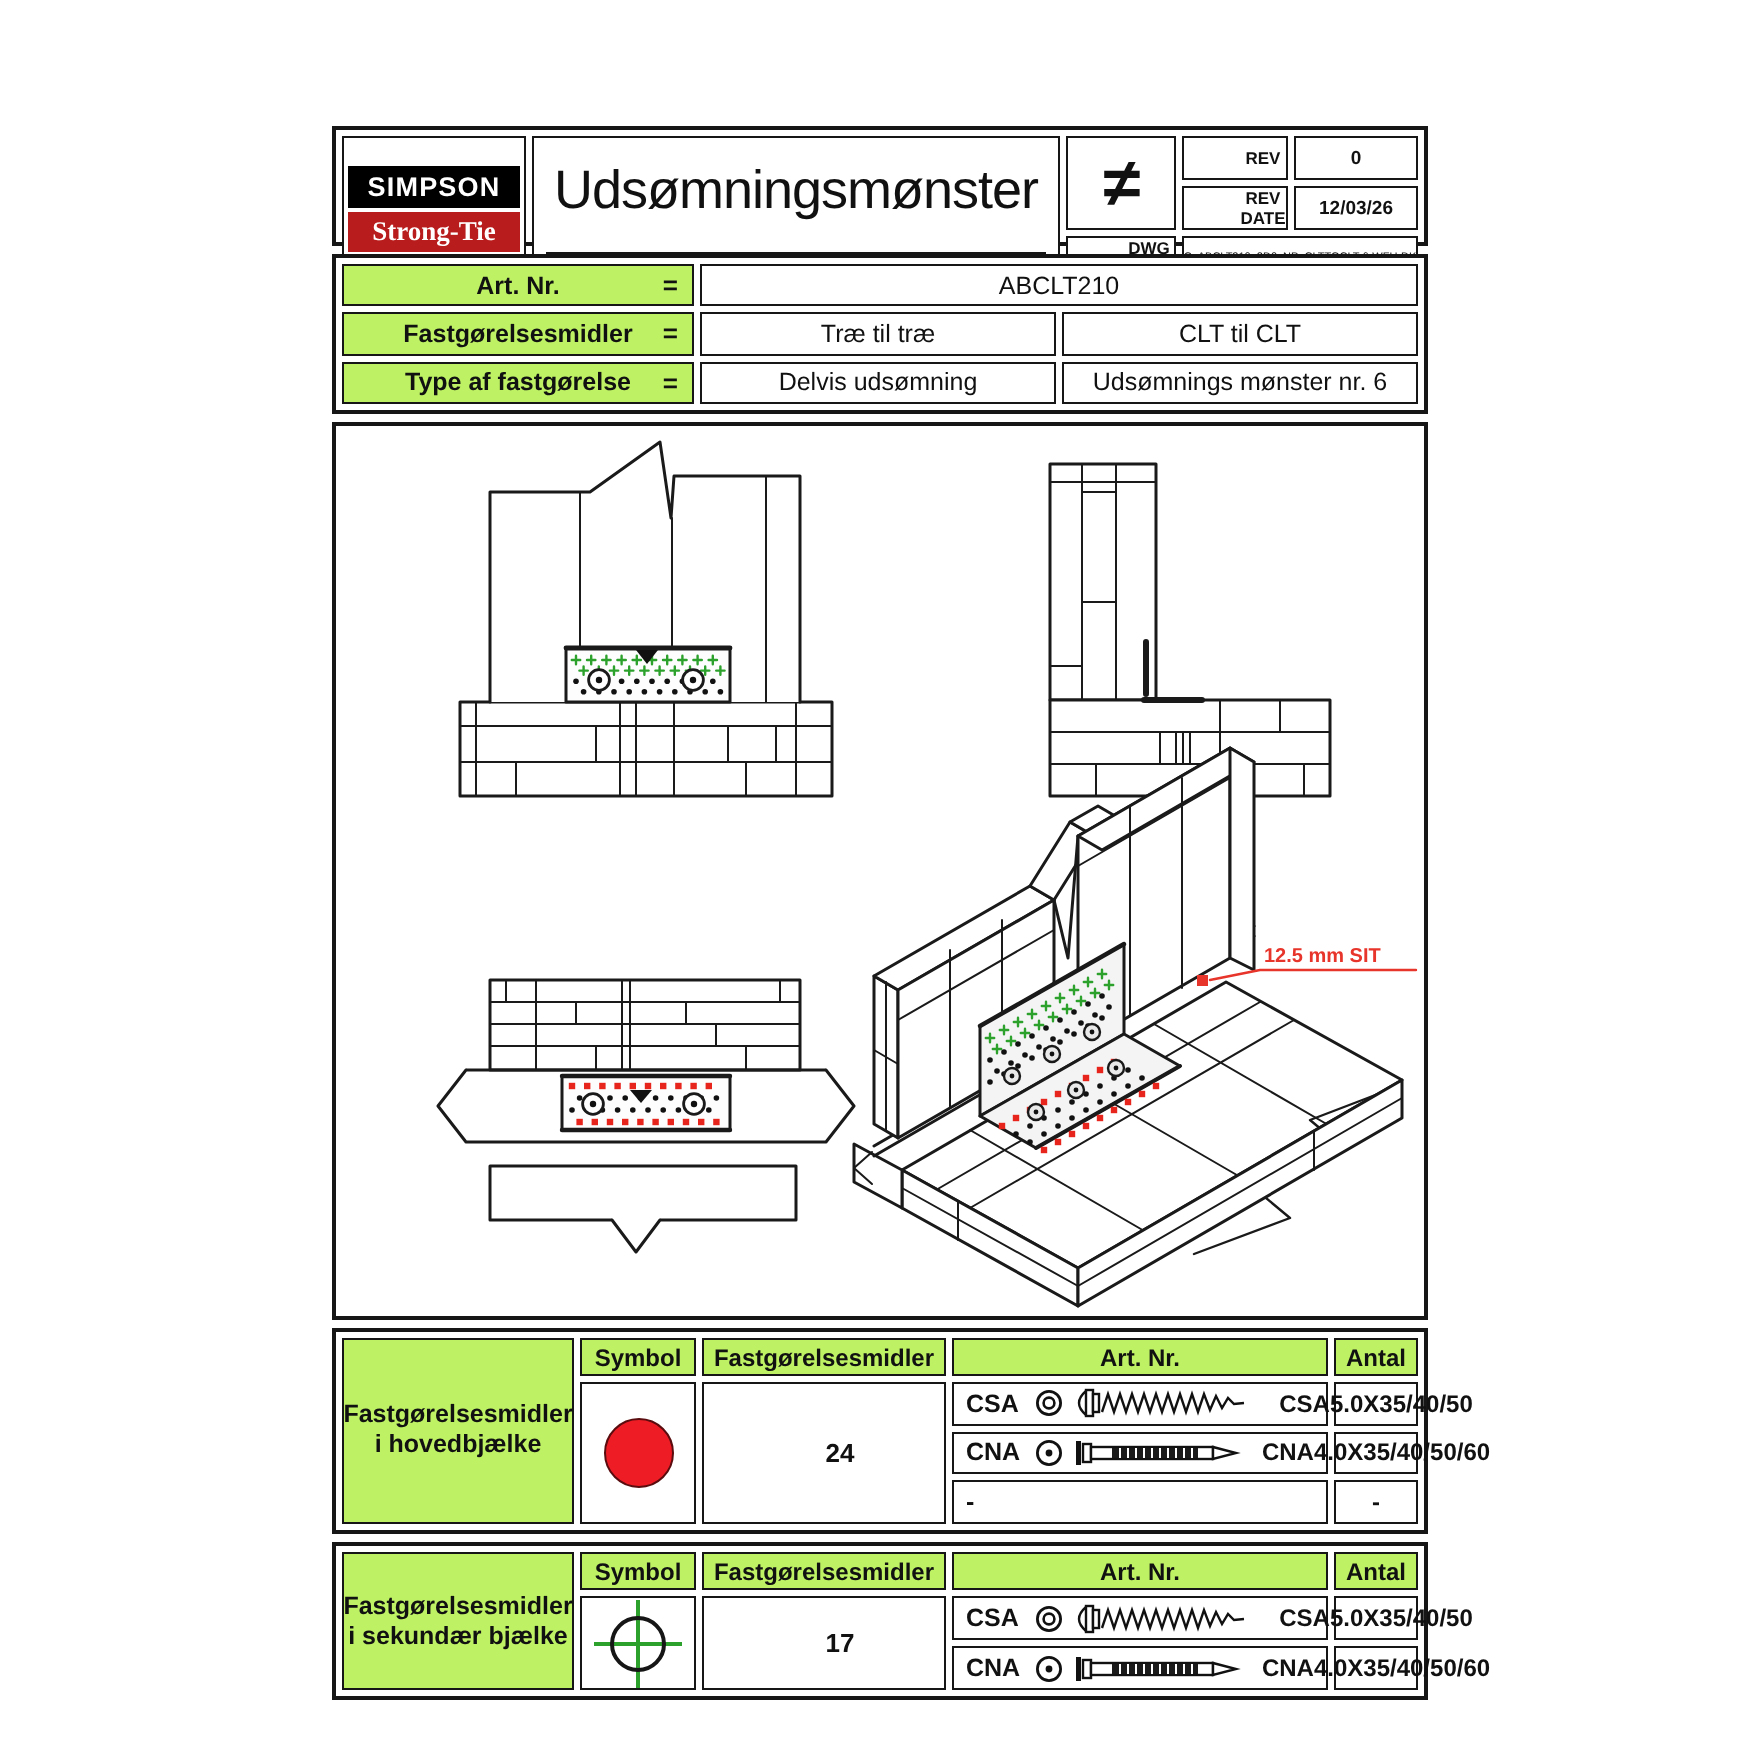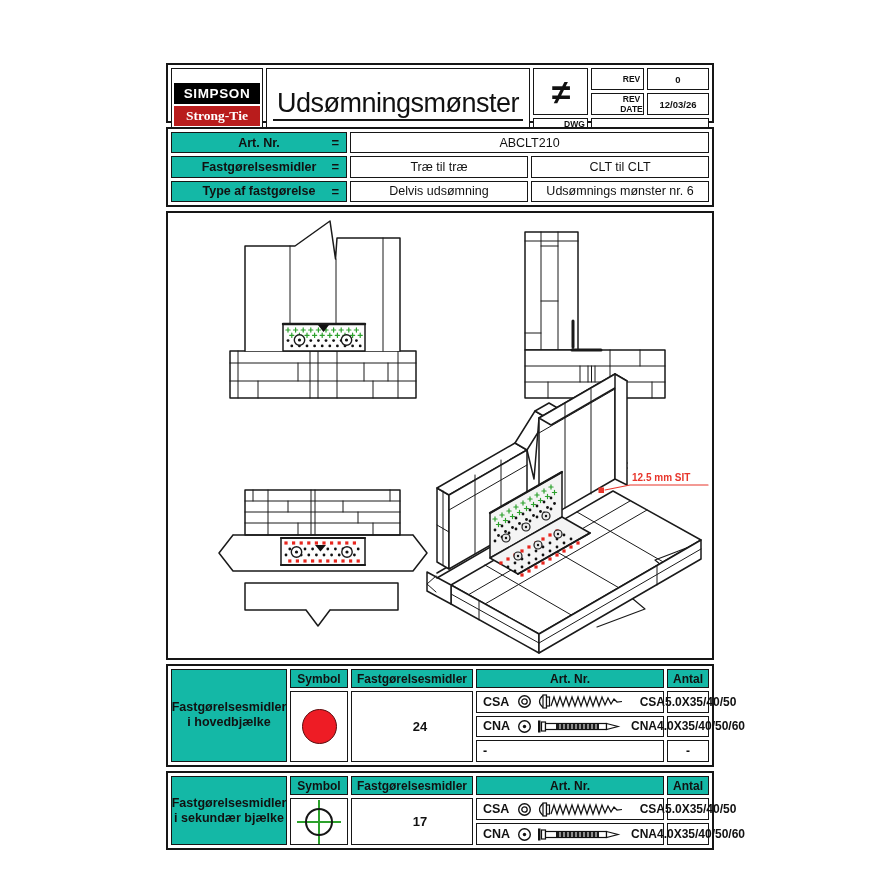--- a/index.html
+++ b/index.html
@@ -3,31 +3,31 @@
 <meta charset="utf-8">
 <style>
   html,body{margin:0;padding:0;background:#fff;width:880px;height:880px;overflow:hidden;
     font-family:"Liberation Sans",sans-serif;color:#111;}
   .page{width:880px;height:880px;padding-top:47px;box-sizing:border-box;margin-top:16px;}
   .sheet{width:548px;margin:0 auto;display:flex;flex-direction:column;gap:4px;}
   .blk{border:2.4px solid #161616;background:#fff;padding:3px;box-sizing:border-box;}
   .grid{display:grid;gap:3px;height:100%;}
   .cell{border:1.8px solid #161616;display:flex;align-items:center;justify-content:center;
     box-sizing:border-box;background:#fff;text-align:center;}
-  .gray{background:#14b8a6;}
+  .gray{background:#bef264;}
   
   .hdr{height:60px;}
   .hdr-grid{grid-template-columns:92px 1fr 176px;}
   .logo-cell{flex-direction:column;gap:2px;padding:2px;}
   .logo-top{background:#000;color:#fff;font-weight:bold;font-size:13.5px;letter-spacing:.6px;
     width:100%;text-align:center;padding:3px 0;}
   .logo-bot{background:#b91c1c;color:#fff;font-weight:bold;font-size:13.5px;
     font-family:"Liberation Serif",serif;width:100%;text-align:center;padding:2px 0;}
   .title-cell{font-size:27px;letter-spacing:-.5px;}
-  .title-cell span{border-bottom:2px solid #161616;padding:0 4px 0 4px;}
+  .title-cell span{border-bottom:2px solid #161616;padding:0 4px 15px 4px;}
   .rgrid{display:grid;grid-template-columns:55px 53px 1fr;grid-template-rows:1fr 1fr 1fr;gap:3px;}
   .neq{grid-row:1/3;font-size:34px;font-weight:bold;font-style:italic;line-height:1;}
   .slbl{font-size:8.5px;font-weight:bold;padding-left:28px;}
   .sval{font-size:9.5px;font-weight:bold;}
   .tiny{font-size:5.5px;font-weight:normal;letter-spacing:0;grid-column:2/4;white-space:nowrap;overflow:hidden;}
   
   .info{height:80px;}
   .info-grid{grid-template-columns:176px 1fr 1fr;grid-template-rows:1fr 1fr 1fr;}
   .lblcell{position:relative;font-weight:bold;font-size:12.5px;}
   .lblcell .eq{position:absolute;right:7px;font-size:13px;font-weight:bold;}

